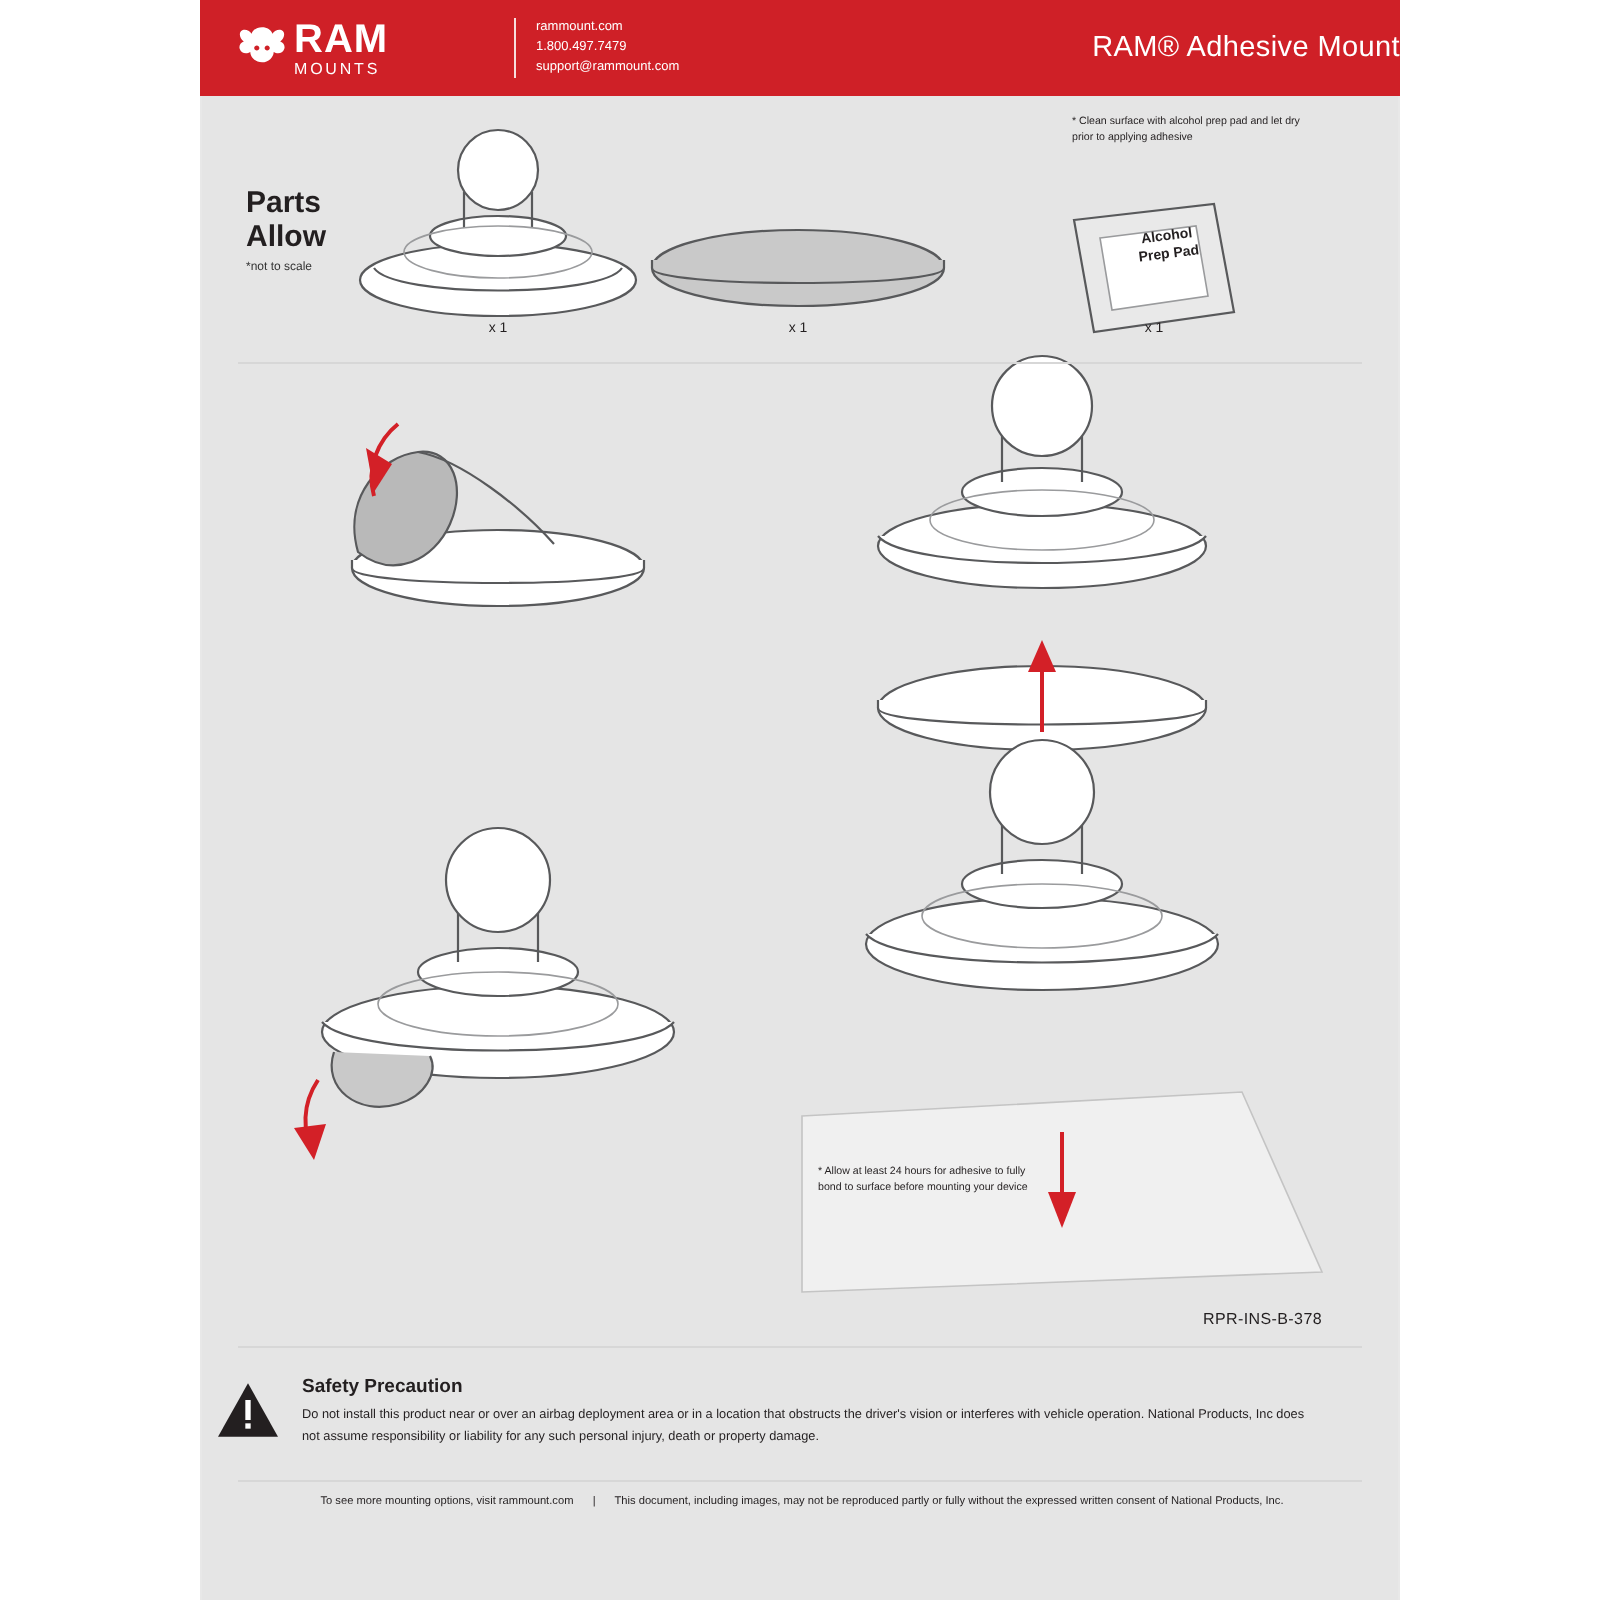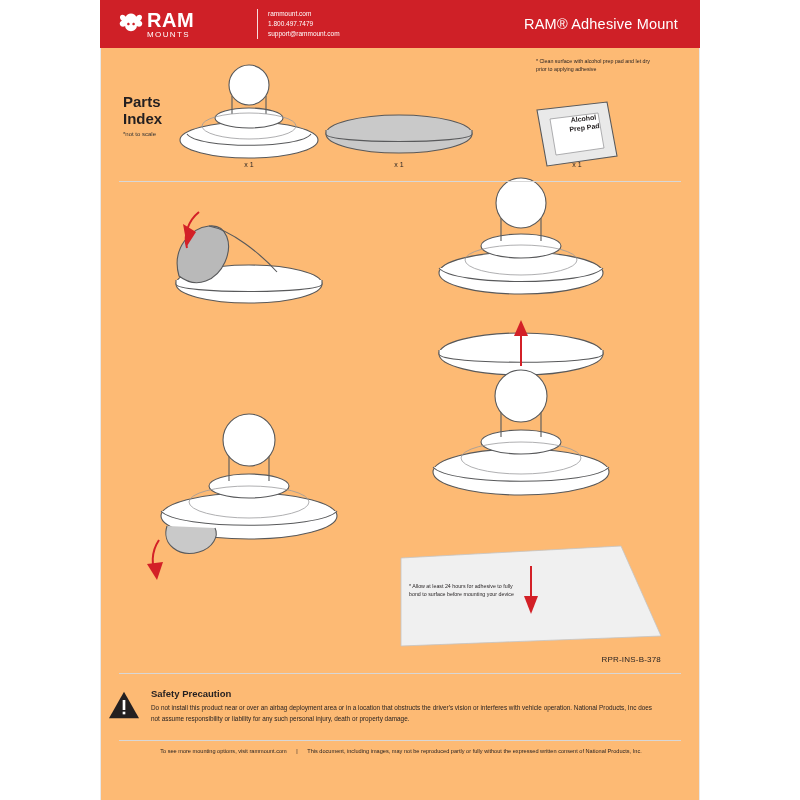--- a/index.html
+++ b/index.html
@@ -62,33 +62,32 @@
   .contact {
     border-left: 1px solid rgba(255,255,255,.85);
     padding-left: 10px;
     margin-left: 4px;
     font-size: 6.5px;
     line-height: 1.55;
   }
   .contact div { white-space: nowrap; }
   .header-title {
     margin-left: auto;
-    margin-right: 22px;
     font-size: 14.5px;
     font-weight: normal;
     letter-spacing: .2px;
   }
   
   .page {
     position: absolute;
     left: 100px;
     top: 48px;
     width: 600px;
     height: 752px;
-    background: #fdba74;
+    background: #e5e5e5;
     border-left: 1px solid #e8e8e8;
     border-right: 1px solid #e8e8e8;
     box-sizing: border-box;
   }
   .divider {
     position: absolute;
     left: 18px;
     right: 18px;
     border-top: 1px solid #d7d7d7;
   }
@@ -194,21 +193,21 @@
       <div>1.800.497.7479</div>
       <div>support@rammount.com</div>
     </div>
     <div class="header-title">RAM® Adhesive Mount</div>
   </div>
 
   <div class="page">
 
     <div class="parts-index-label">
       <span class="l1">Parts</span>
-      <span class="l2">Index</span>
+      <span class="l2">Allow</span>
       <span class="note">*not to scale</span>
     </div>
 
     <div class="alcohol-note">* Clean surface with alcohol prep pad and let dry prior to applying adhesive</div>
 
     <svg style="position:absolute; left:0; top:0;" width="600" height="752" viewBox="0 0 600 752">
       <g fill="none" stroke="#58595b" stroke-width="1.1">
 
         <g>
           <ellipse cx="148" cy="92" rx="69" ry="18" fill="#ffffff"></ellipse>

